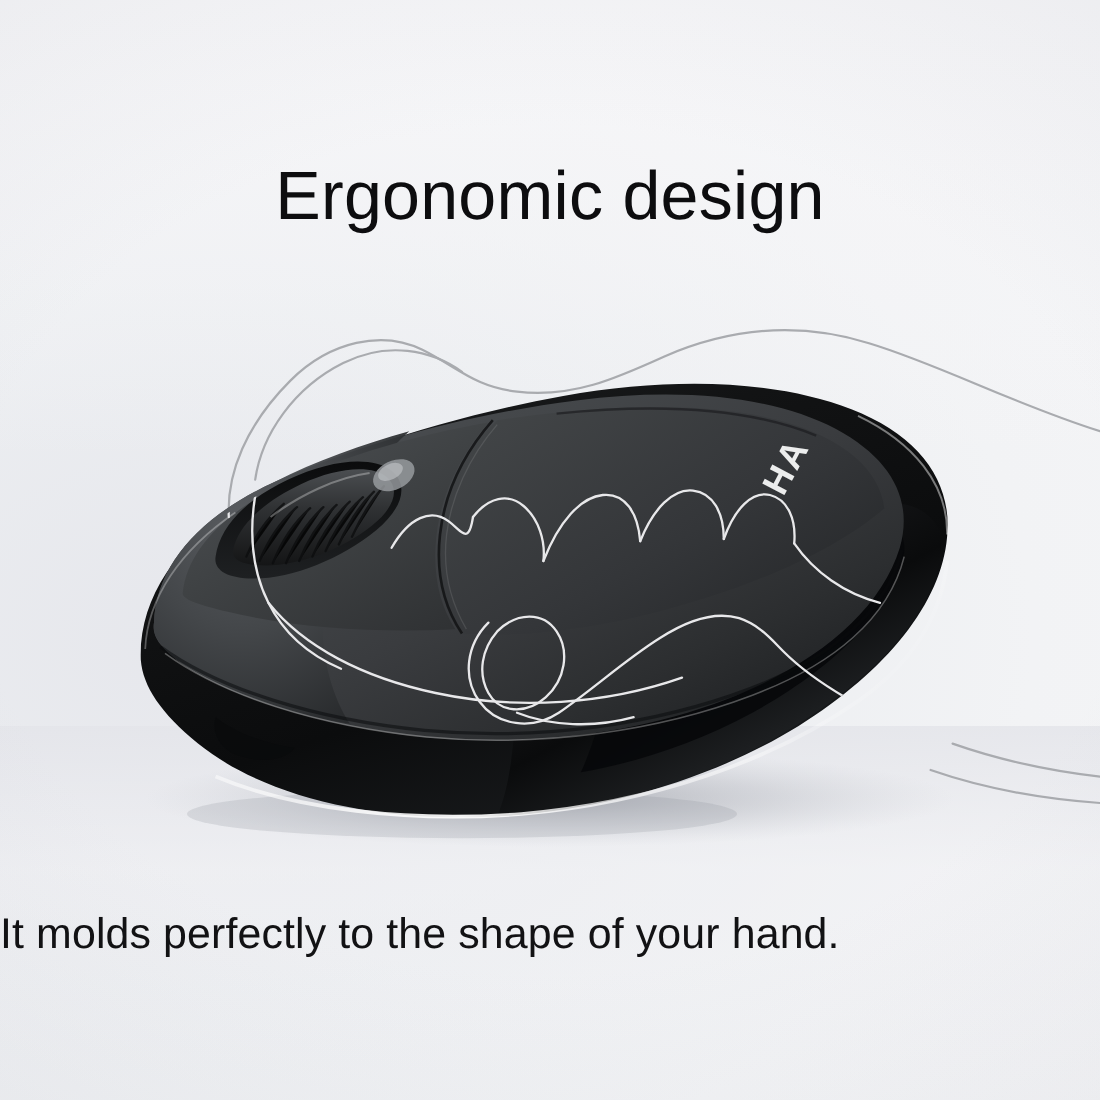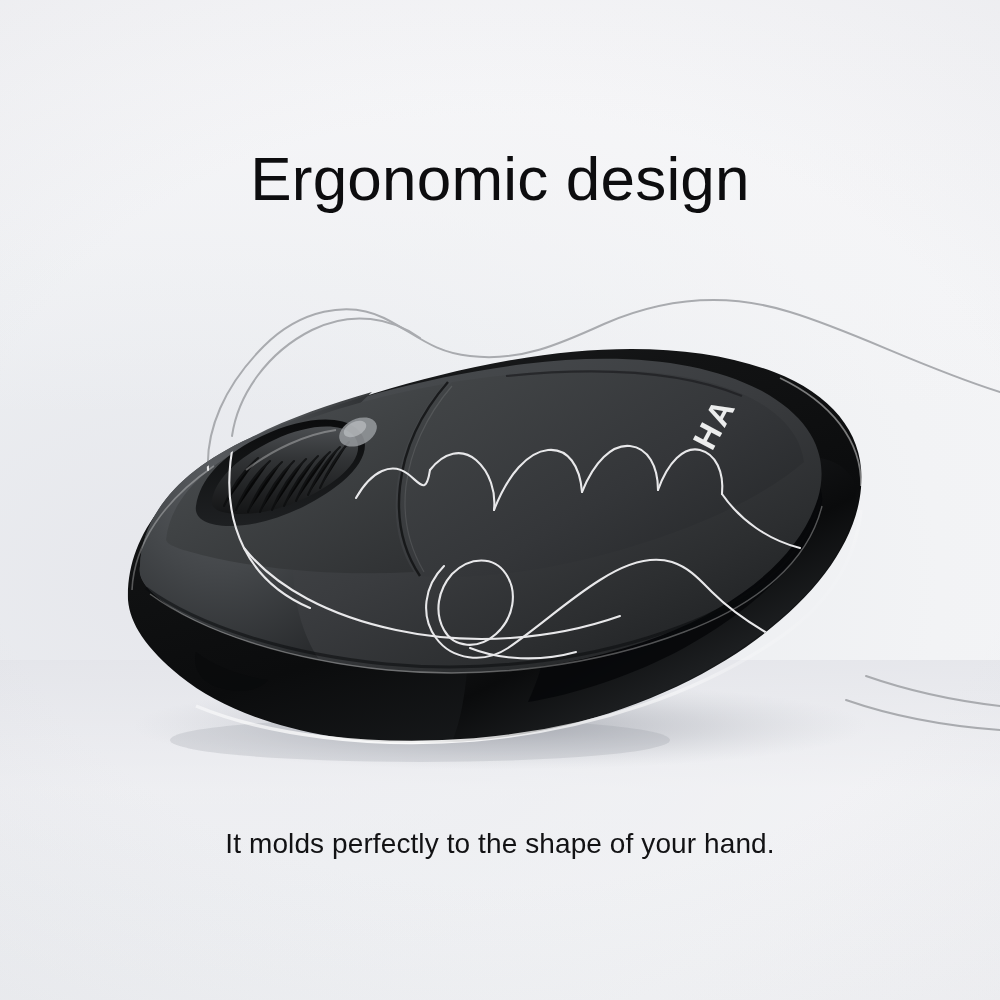--- a/index.html
+++ b/index.html
@@ -53,22 +53,21 @@
     font-weight: 400;
     letter-spacing: 0.2px;
     color: #0d0d0f;
     white-space: nowrap;
     margin-top: 44px;
   }
   .caption {
     position: absolute;
     left: 0; right: 0;
     top: 830px;
-    text-align: center;
-    font-size: 28px;
+    font-size: 39px;
     line-height: 1.0;
     font-weight: 400;
     letter-spacing: 0.1px;
     color: #121214;
     white-space: nowrap;
   }
 
   
   .art {
     position: absolute;

